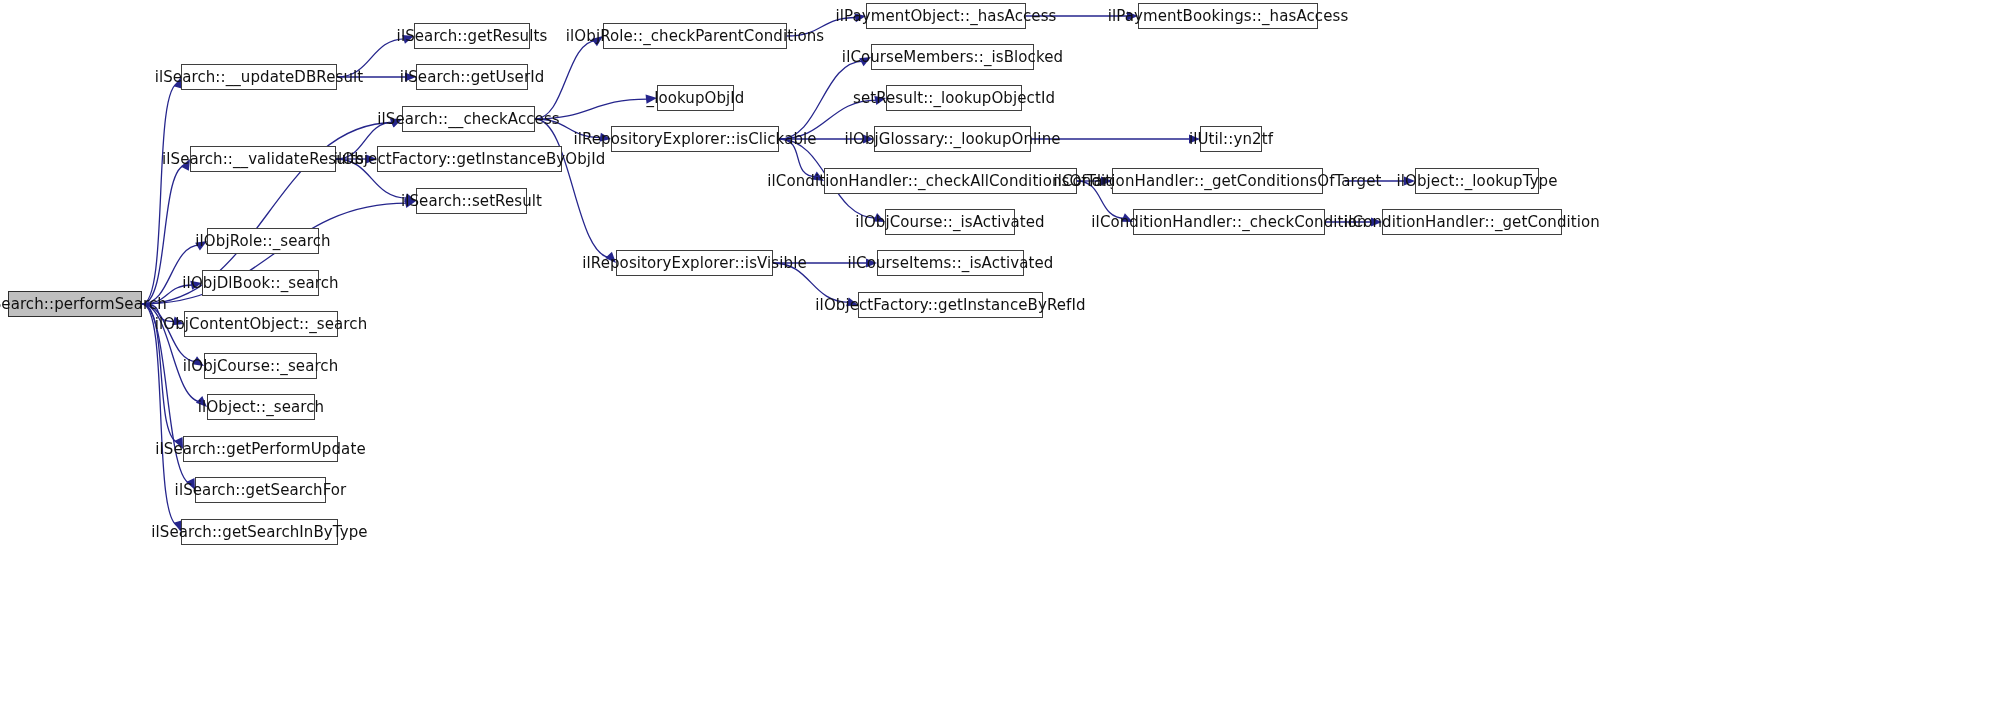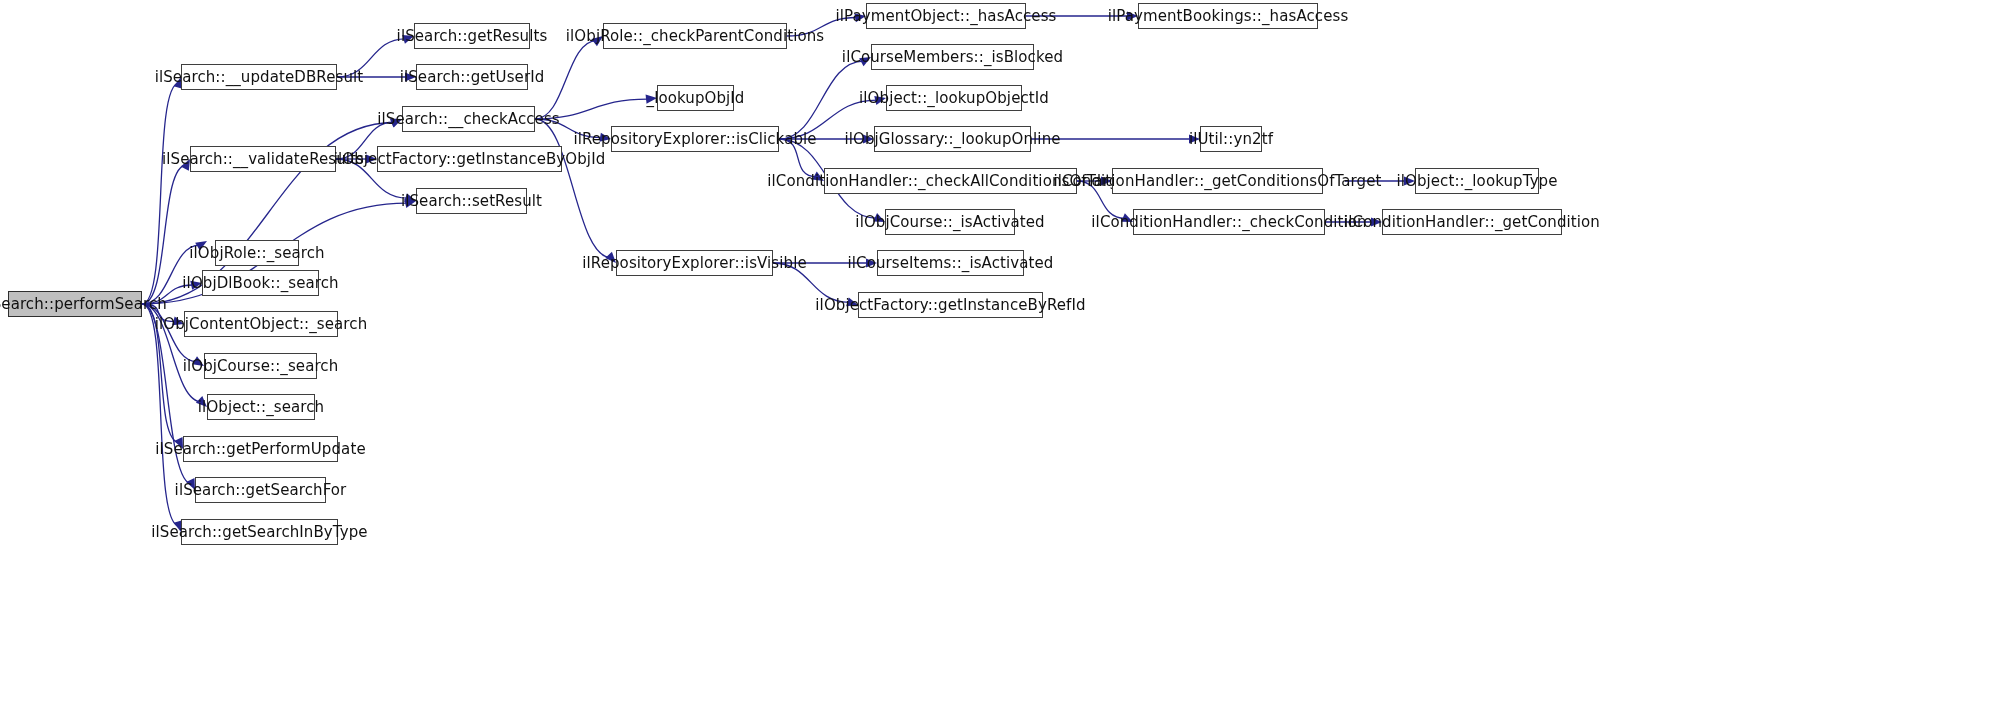--- a/index.html
+++ b/index.html
@@ -197,21 +197,21 @@
   <div id="node-layer">
       <div class="node root" style="left: 8px; top: 291px; width: 134px;">
         <span class="node-label">ilSearch::performSearch</span>
       </div>
       <div class="node" style="left: 181px; top: 64px; width: 156px;">
         <span class="node-label">ilSearch::__updateDBResult</span>
       </div>
       <div class="node" style="left: 190px; top: 146px; width: 146px;">
         <span class="node-label">ilSearch::__validateResults</span>
       </div>
-      <div class="node" style="left: 207px; top: 240px; width: 84px; margin-left: 8px;">
+      <div class="node" style="left: 207px; top: 228px; width: 112px;">
         <span class="node-label">ilObjRole::_search</span>
       </div>
       <div class="node" style="left: 202px; top: 270px; width: 117px;">
         <span class="node-label">ilObjDlBook::_search</span>
       </div>
       <div class="node" style="left: 184px; top: 311px; width: 154px;">
         <span class="node-label">ilObjContentObject::_search</span>
       </div>
       <div class="node" style="left: 204px; top: 353px; width: 113px;">
         <span class="node-label">ilObjCourse::_search</span>
@@ -255,21 +255,21 @@
       <div class="node" style="left: 616px; top: 250px; width: 157px;">
         <span class="node-label">ilRepositoryExplorer::isVisible</span>
       </div>
       <div class="node" style="left: 866px; top: 3px; width: 160px;">
         <span class="node-label">ilPaymentObject::_hasAccess</span>
       </div>
       <div class="node" style="left: 871px; top: 44px; width: 163px;">
         <span class="node-label">ilCourseMembers::_isBlocked</span>
       </div>
       <div class="node" style="left: 886px; top: 85px; width: 136px;">
-        <span class="node-label">ilObject::_lookupObjectId</span>
+        <span class="node-label">setResult::_lookupObjectId</span>
       </div>
       <div class="node" style="left: 874px; top: 126px; width: 157px;">
         <span class="node-label">ilObjGlossary::_lookupOnline</span>
       </div>
       <div class="node" style="left: 824px; top: 168px; width: 253px;">
         <span class="node-label">ilConditionHandler::_checkAllConditionsOfTarget</span>
       </div>
       <div class="node" style="left: 885px; top: 209px; width: 130px;">
         <span class="node-label">ilObjCourse::_isActivated</span>
       </div>

